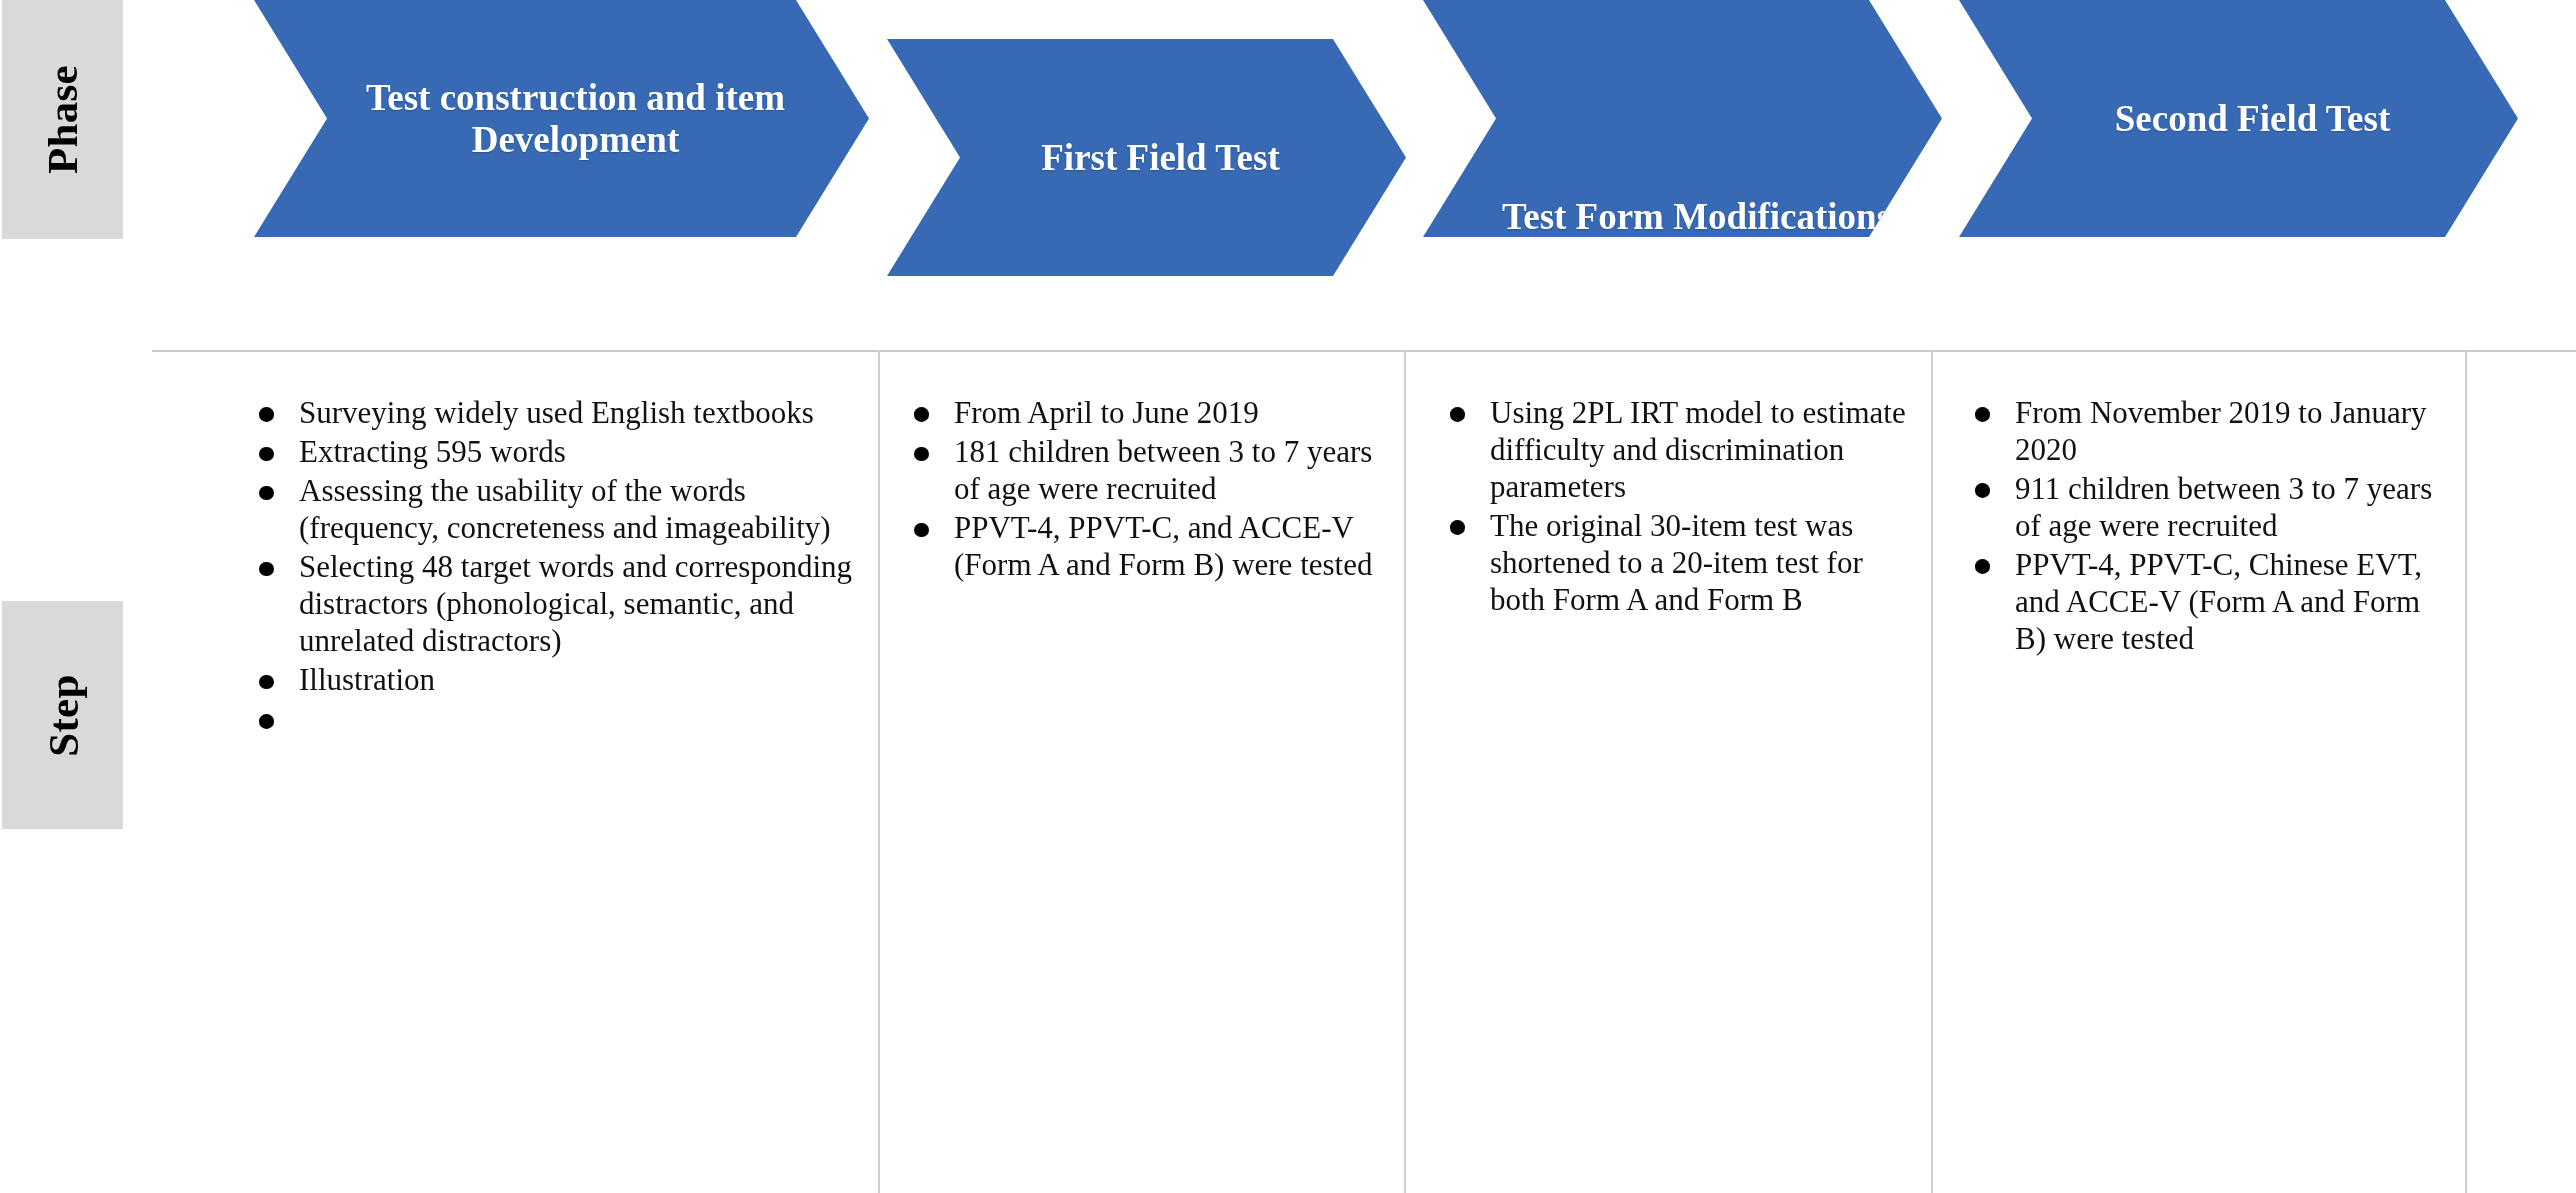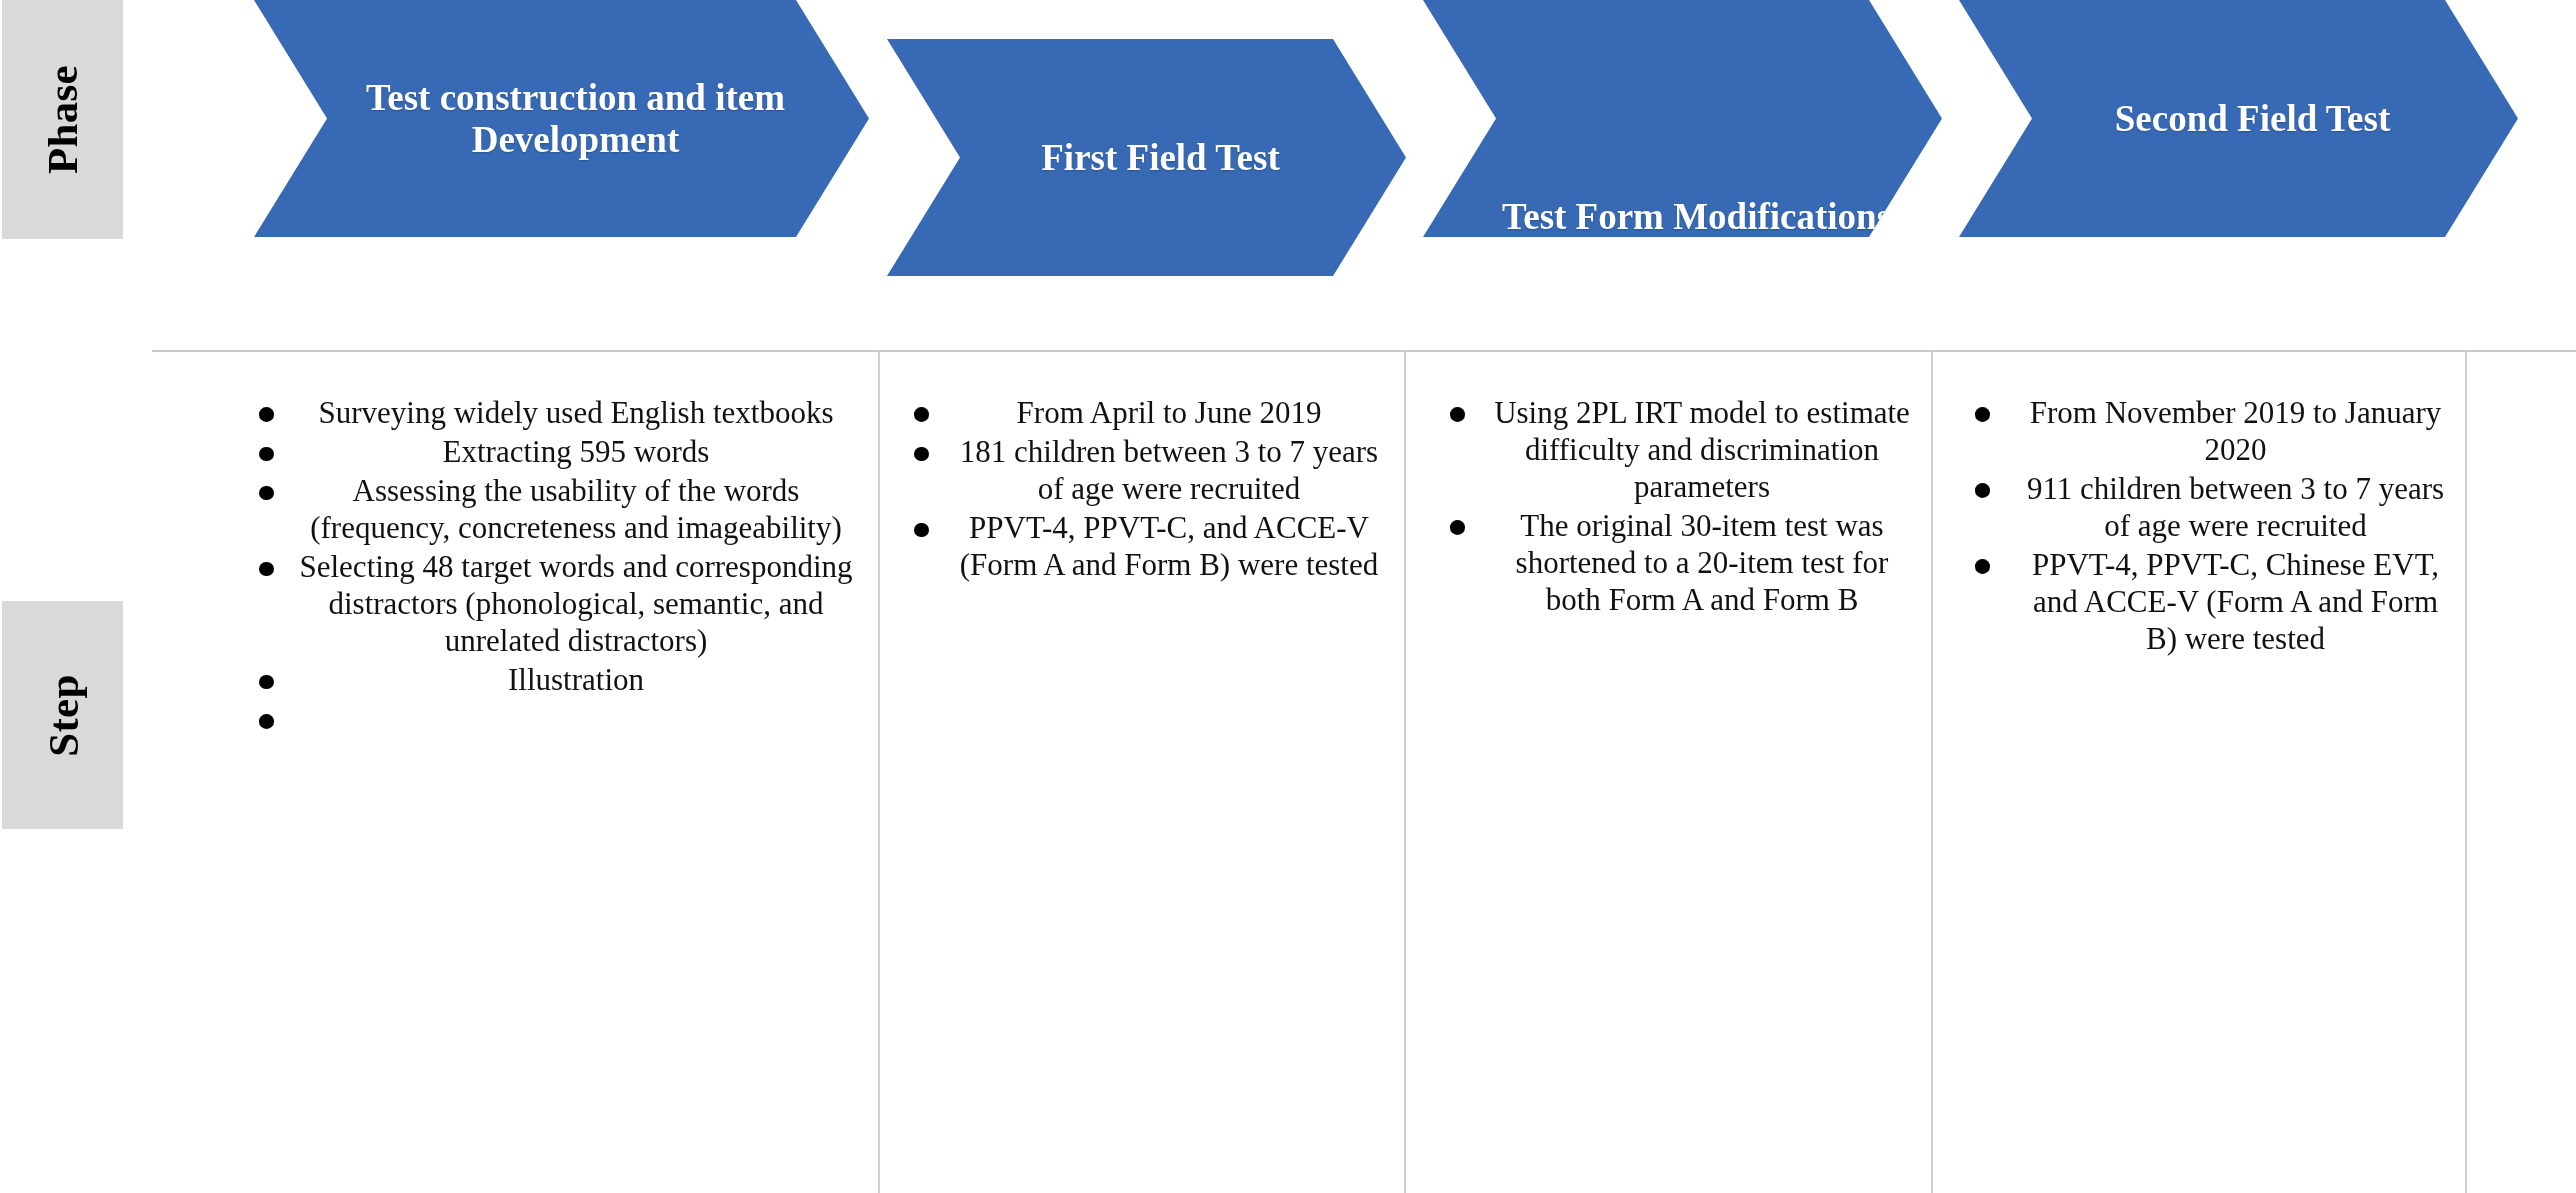--- a/index.html
+++ b/index.html
@@ -137,21 +137,21 @@
     padding: 0;
   }
   .bullet-item {
     position: relative;
     padding-left: 56px;
     margin-bottom: 2.3px;
     font-size: 31px;
     line-height: 1.19;
     color: #111111;
     font-family: "Liberation Serif", "DejaVu Serif", serif;
-    text-align: center;
+    text-align: left;
   }
   .bullet-dot {
     position: absolute;
     left: 16px;
     top: 12.4px;
     width: 14.7px;
     height: 14.7px;
     border-radius: 50%;
     background: #000000;
   }

